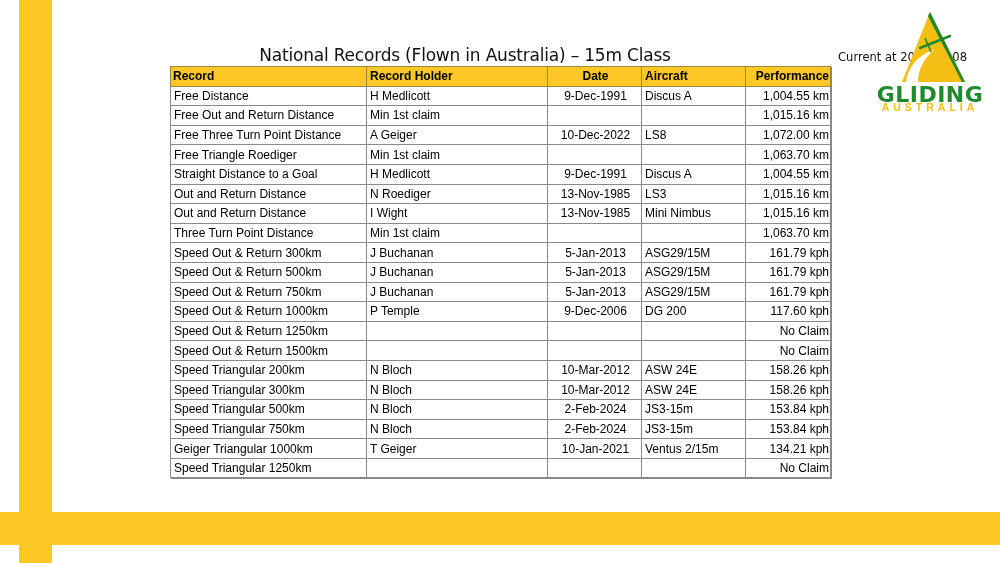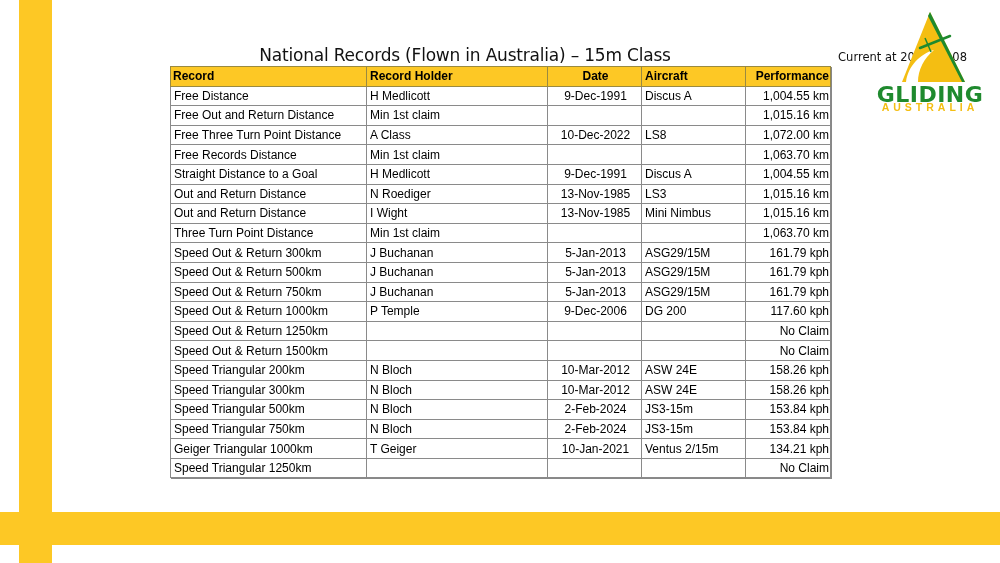--- a/index.html
+++ b/index.html
@@ -101,27 +101,27 @@
       </tr>
       <tr>
         <td>Free Out and Return Distance</td>
         <td>Min 1st claim</td>
         <td class="center"></td>
         <td></td>
         <td class="right">1,015.16 km</td>
       </tr>
       <tr>
         <td>Free Three Turn Point Distance</td>
-        <td>A Class</td>
+        <td>A Geiger</td>
         <td class="center">10-Dec-2022</td>
         <td>LS8</td>
         <td class="right">1,072.00 km</td>
       </tr>
       <tr>
-        <td>Free Records Distance</td>
+        <td>Free Triangle Roediger</td>
         <td>Min 1st claim</td>
         <td class="center"></td>
         <td></td>
         <td class="right">1,063.70 km</td>
       </tr>
       <tr>
         <td>Straight Distance to a Goal</td>
         <td>H Medlicott</td>
         <td class="center">9-Dec-1991</td>
         <td>Discus A</td>

